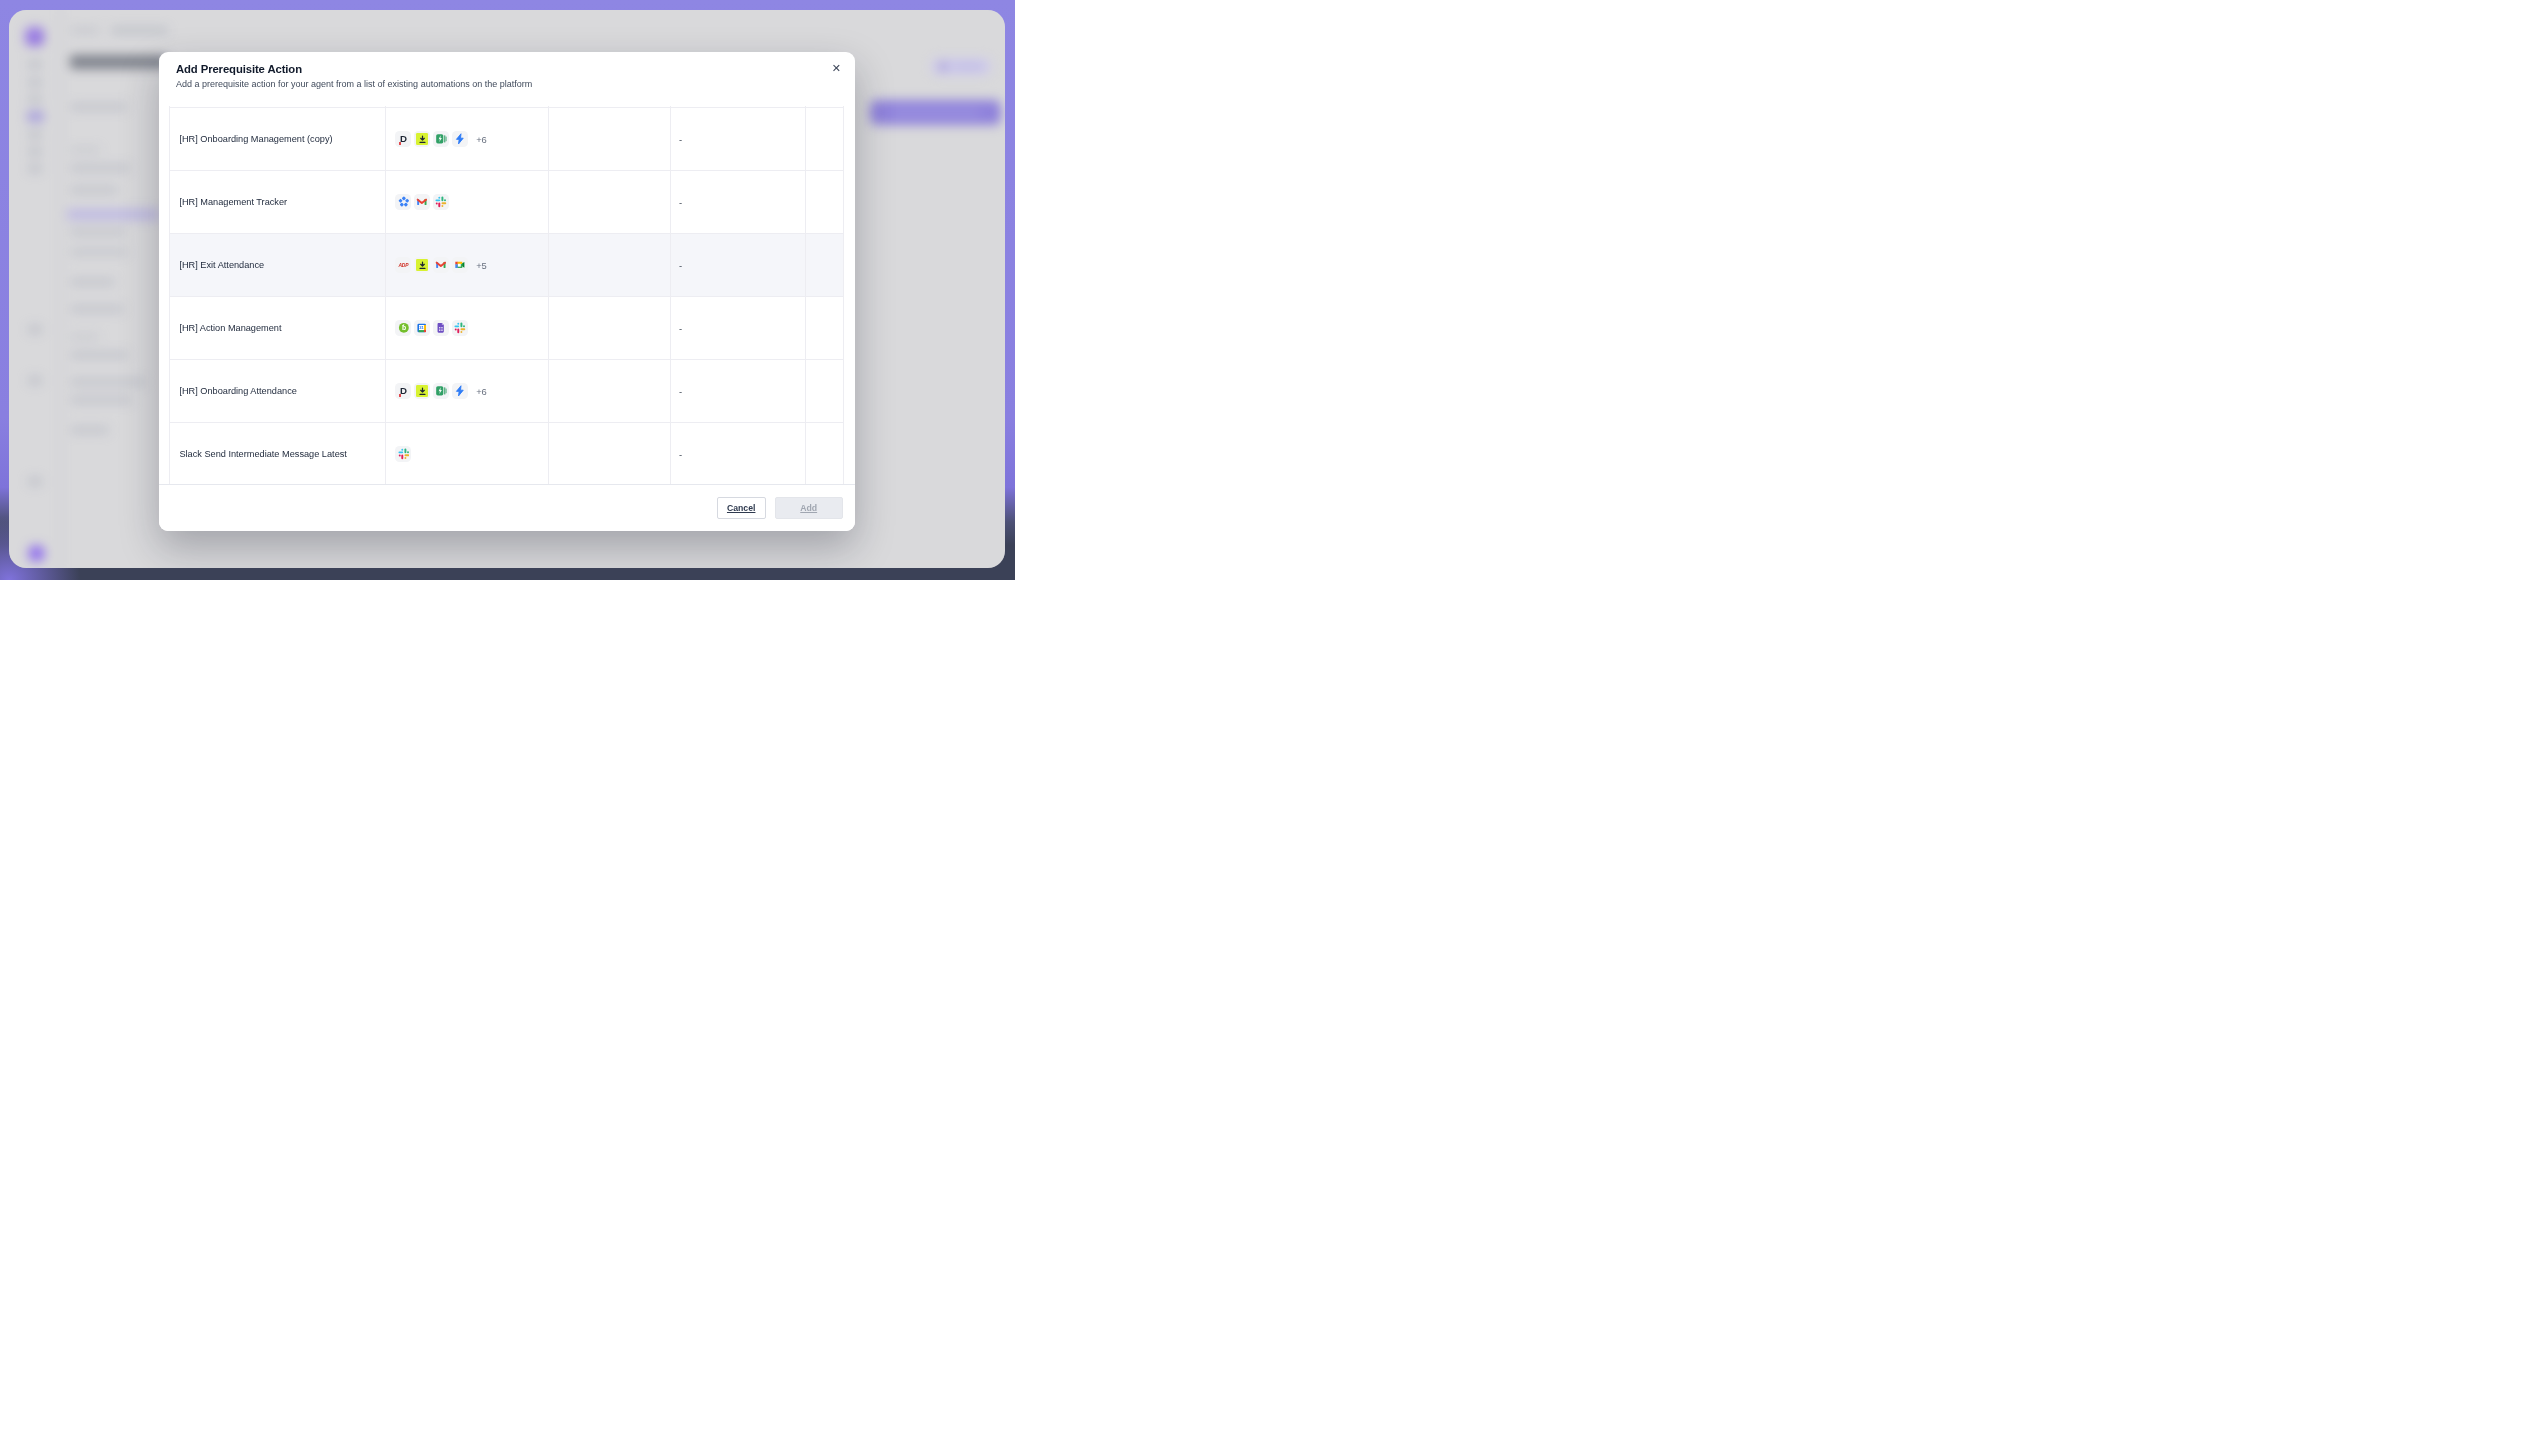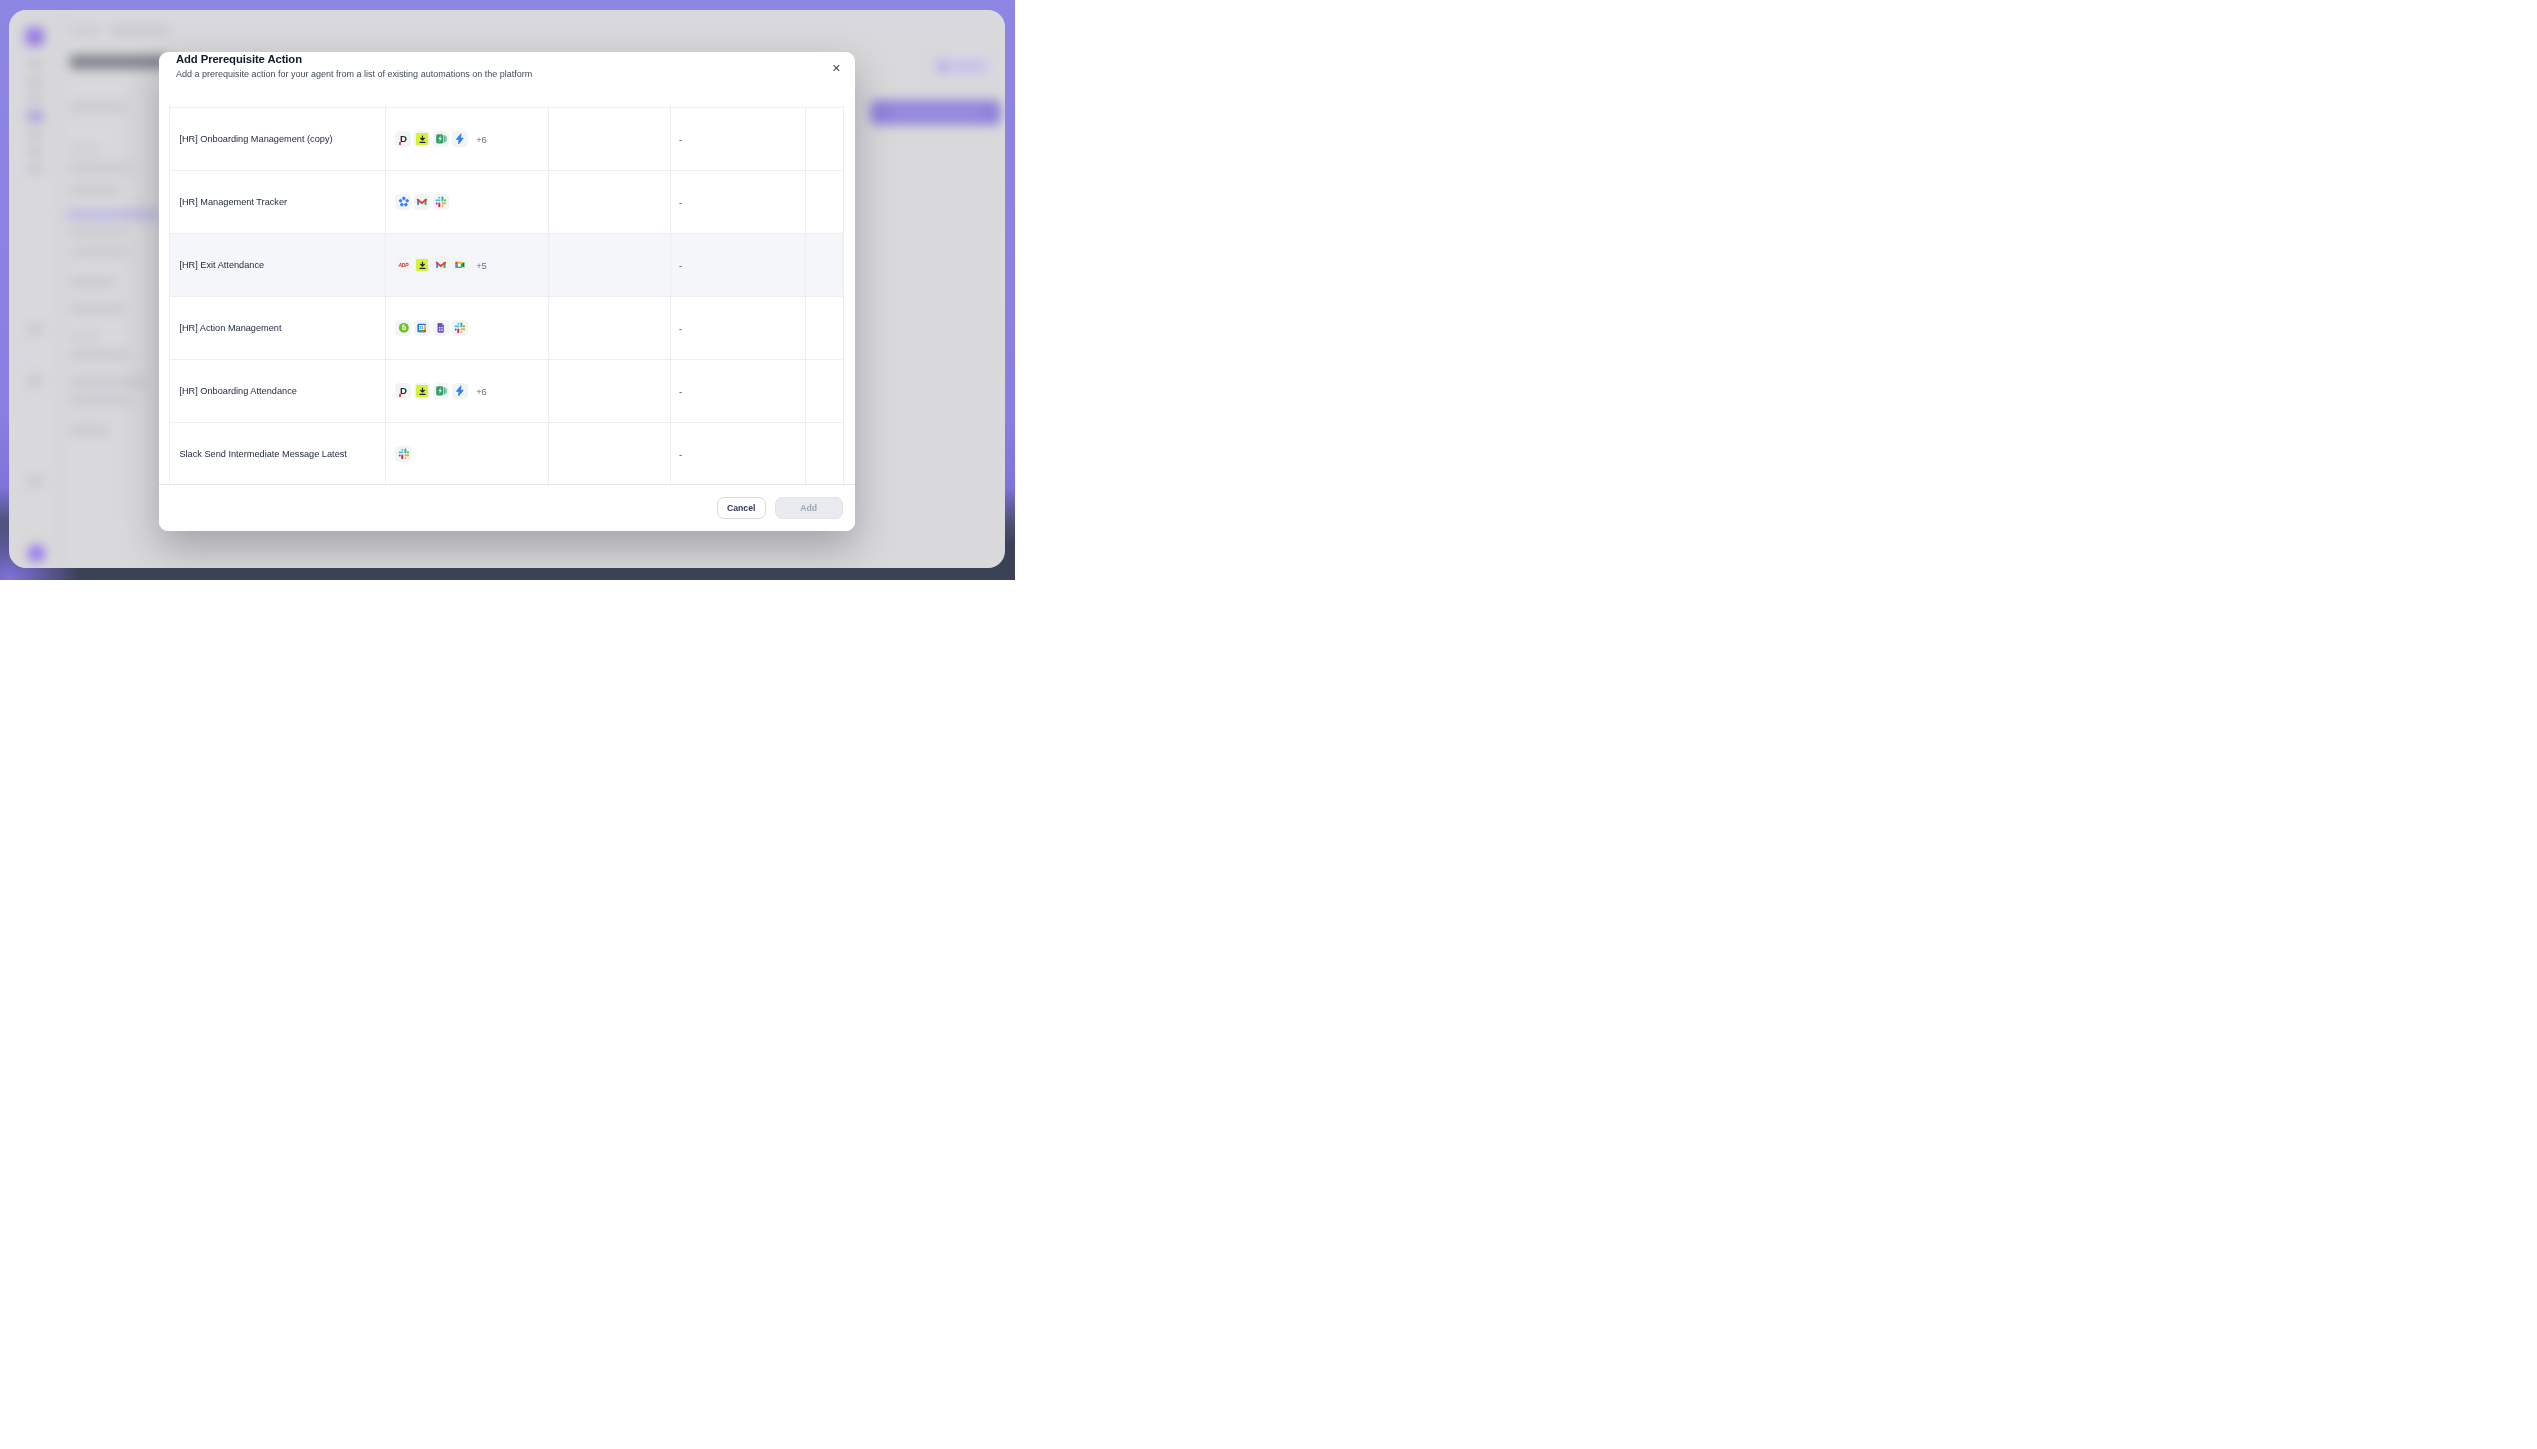--- a/index.html
+++ b/index.html
@@ -40,21 +40,21 @@
   .big-btn-text { position:absolute; left:882px; top:100px; width:89px; height:6.5px; border-radius:3.2px; background:#8578de; opacity:.85; }
 
   .backdrop { position:absolute; inset:0; background:rgba(229,229,233,.28); }
 
   
   .modal {
     position:absolute; left:150px; top:42px; width:696px; height:479px;
     background:#fff; border-radius:9px; box-shadow:0 16px 39px rgba(18,23,40,.28);
     overflow:hidden;
   }
-  .m-header { position:absolute; left:0; top:0; right:7px; padding:1px 17px 0 17px; }
+  .m-header { position:absolute; left:0; top:0; right:7px; padding:11px 17px 0 17px; }
   .m-title { font-size:11.3px; font-weight:700; color:#111a2b; letter-spacing:-0.1px; }
   .m-sub { margin-top:4.5px; font-size:9px; color:#414b5c; }
   .m-close { position:absolute; right:9px; top:7.8px; width:19.4px; height:19.4px; border:none; background:transparent;
              font-size:11px; color:#3c4558; cursor:pointer; line-height:19.4px; text-align:center; }
 
   
   .table-wrap { position:absolute; left:9.7px; top:54px; width:675px; height:378px; overflow:hidden;
                 border-left:0.6px solid #ededf2; }
   .t-row, .t-sliver { display:grid; grid-template-columns:216px 163px 122px 135px 38px;text-align:right; }
   .t-sliver { height:2.6px; border-bottom:0.6px solid #ededf2; }
@@ -69,21 +69,21 @@
   .chip { position:relative; width:16px; height:16px; border-radius:4.5px; background:#f3f4f6;
           display:flex; align-items:center; justify-content:center; flex:0 0 auto; }
   .dD { font-weight:800; font-size:9.7px; color:#1e2634; line-height:1; }
   .dRed { position:absolute; left:3.2px; bottom:2.6px; width:2.6px; height:2.6px; background:#e2494d; }
   .dlSq { width:11.7px; height:11.7px; background:#d8f231; border-radius:1.3px; display:flex; align-items:center; justify-content:center; }
   .adp { font-style:italic; font-weight:800; font-size:4.9px; color:#cf2d22; letter-spacing:-0.2px; }
 
   
   .m-footer { position:absolute; left:0; right:0; top:432px; height:47px; border-top:0.6px solid #e6e8ee;
               display:flex; align-items:center; justify-content:flex-end; gap:9px; padding-right:12.3px; background:#fff; }
-  .btn { height:22px; border-radius:7px; font-family:"Liberation Sans",sans-serif; font-size:8.7px; font-weight:700; cursor:pointer; }
+  .btn { height:22px; border-radius:2px; font-family:"Liberation Sans",sans-serif; font-size:8.7px; font-weight:700; cursor:pointer;text-decoration:underline; }
   .btn-cancel { width:49px; background:#fff; border:0.6px solid #d6d9e0; color:#2f3a4f; }
   .btn-add { width:68px; background:#e9ebf0; border:0.6px solid #e3e5ea; color:#a0a6b1; cursor:default; }
 </style>
 </head>
 <body>
 
 <div class="frame">
   <div class="window">
 
     <div class="bg-app">

